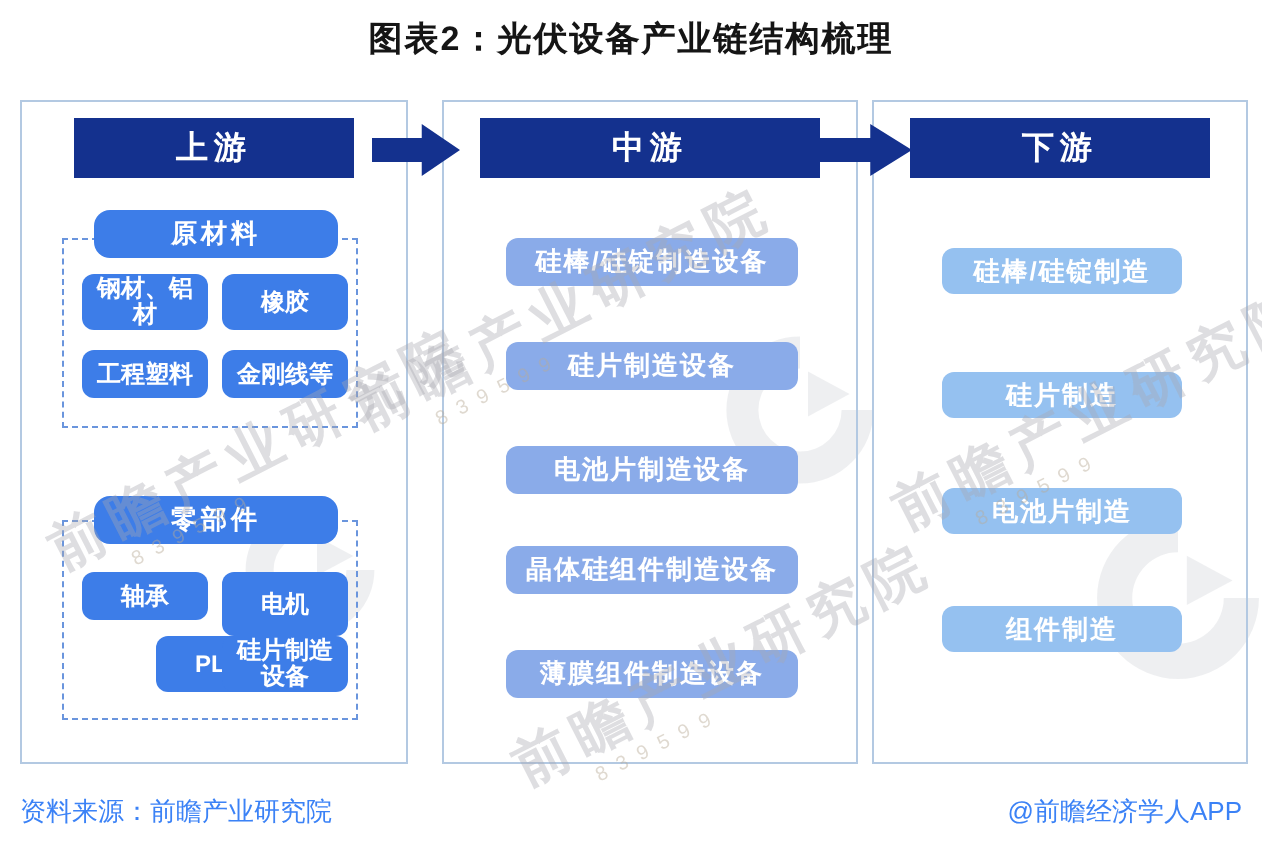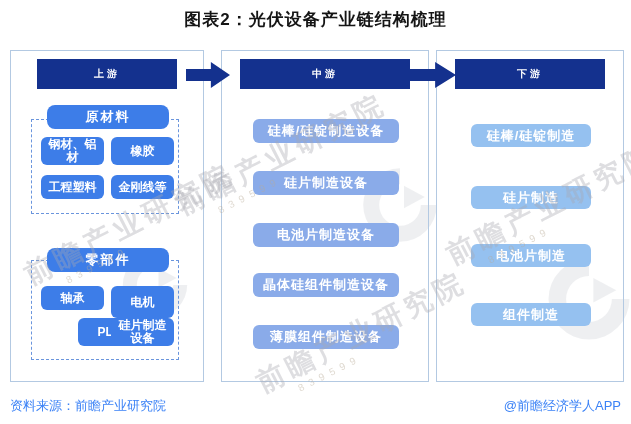--- a/index.html
+++ b/index.html
@@ -14,21 +14,21 @@
   
   .panel{
     position:absolute; top:50px; height:332px; background:transparent;
     border:1px solid #b3c9e2; box-sizing:border-box; z-index:2;
   }
   #panel-up{left:10px; width:194px;}
   #panel-mid{left:221px; width:208px;}
   #panel-down{left:436px; width:188px;}
   .panel-header{
     position:absolute; top:8px; left:50%; transform:translateX(-50%);
-    height:30px; background:#14318e; color:#fff; font-weight:bold; font-size:10px;
+    height:30px; background:#14318e; color:#fff; font-weight:bold; font-size:16px;
     display:flex; align-items:center; justify-content:center; letter-spacing:3px; z-index:3;
   }
   #panel-up .panel-header{width:140px;}
   #panel-mid .panel-header{width:170px;}
   #panel-down .panel-header{width:150px;}
   
   .arrow{position:absolute; top:62px; height:26px; z-index:3;}
   #arrow1{left:186px; width:44px;}
   #arrow2{left:408px; width:48px;}
   .arrow path{fill:#14318e;}

